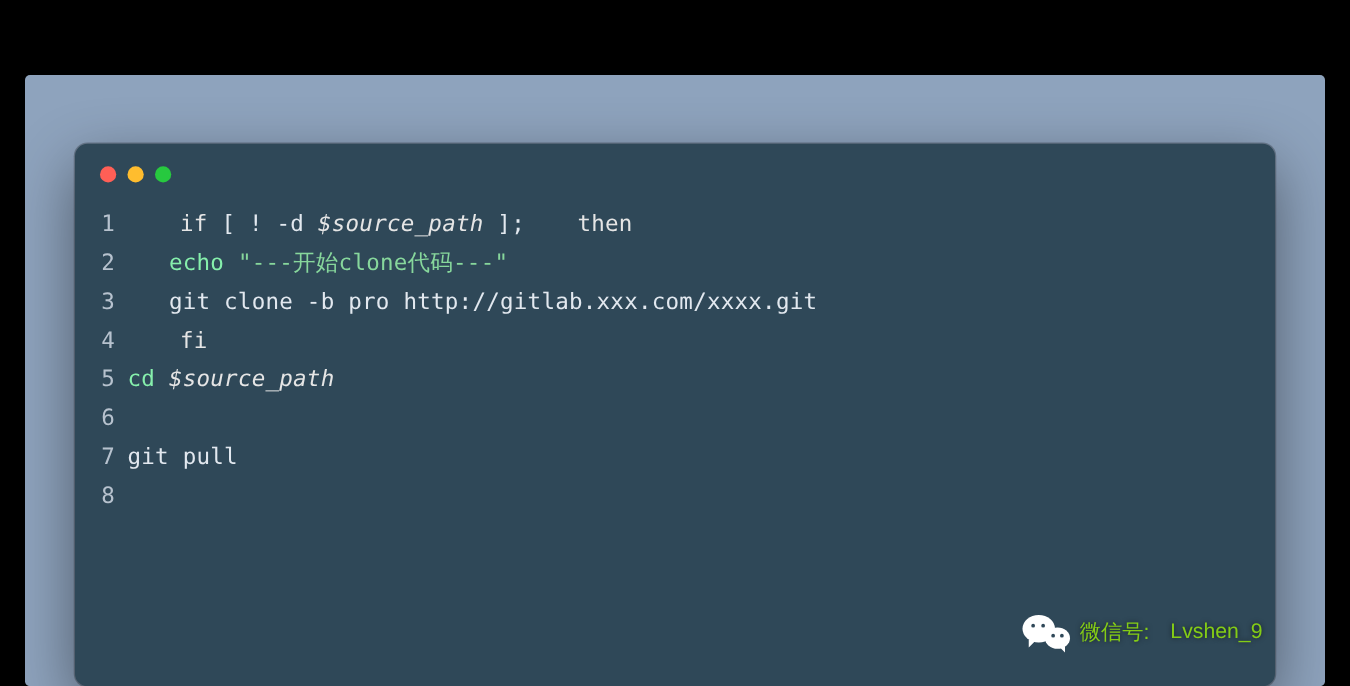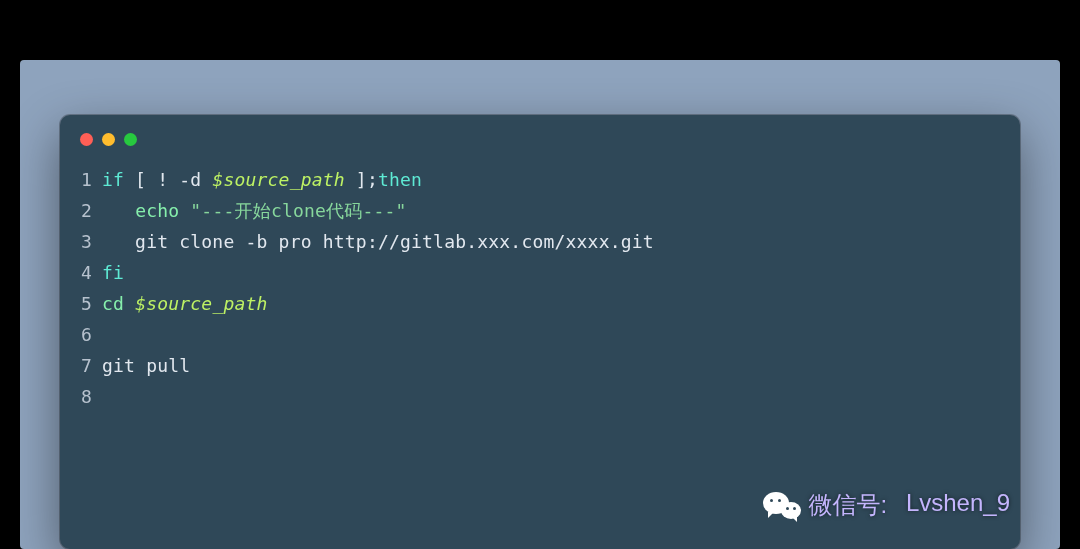--- a/index.html
+++ b/index.html
@@ -58,36 +58,36 @@
     width: 32px;
     text-align: right;
     color: #b7c2ce;
     padding-right: 10px;
     user-select: none;
     flex-shrink: 0;
   }
   .code {
     color: #e2e8ef;
   }
-  .tok-keyword { color: #5eead4; }
+  .tok-keyword { color: #e5e5e5; margin-left: 42px; }
   .tok-builtin { color: #86efac; }
-  .tok-var     { color: #bef264; font-style: italic; }
+  .tok-var     { color: #e5e5e5; font-style: italic; }
   .tok-string  { color: #87d79c; }
   .tok-plain   { color: #e2e8ef; }
 
   .watermark {
     position: absolute;
     right: 10px;
     bottom: 28px;
     display: flex;
-    align-items: flex-start;
+    align-items: center;
     gap: 6px;
-    color: #c4b5fd;
+    color: #84cc16;
     font-family: -apple-system, BlinkMacSystemFont, "Segoe UI", Helvetica, Arial, sans-serif;
-    font-size: 24px;
+    font-size: 17px;
     text-shadow: 0 0 4px rgba(0,0,0,.6);
     white-space: nowrap;
   }
   .wechat-glyph {
     position: relative;
     width: 42px; height: 32px;
   }
   .bubble {
     position: absolute;
     border-radius: 50%;

